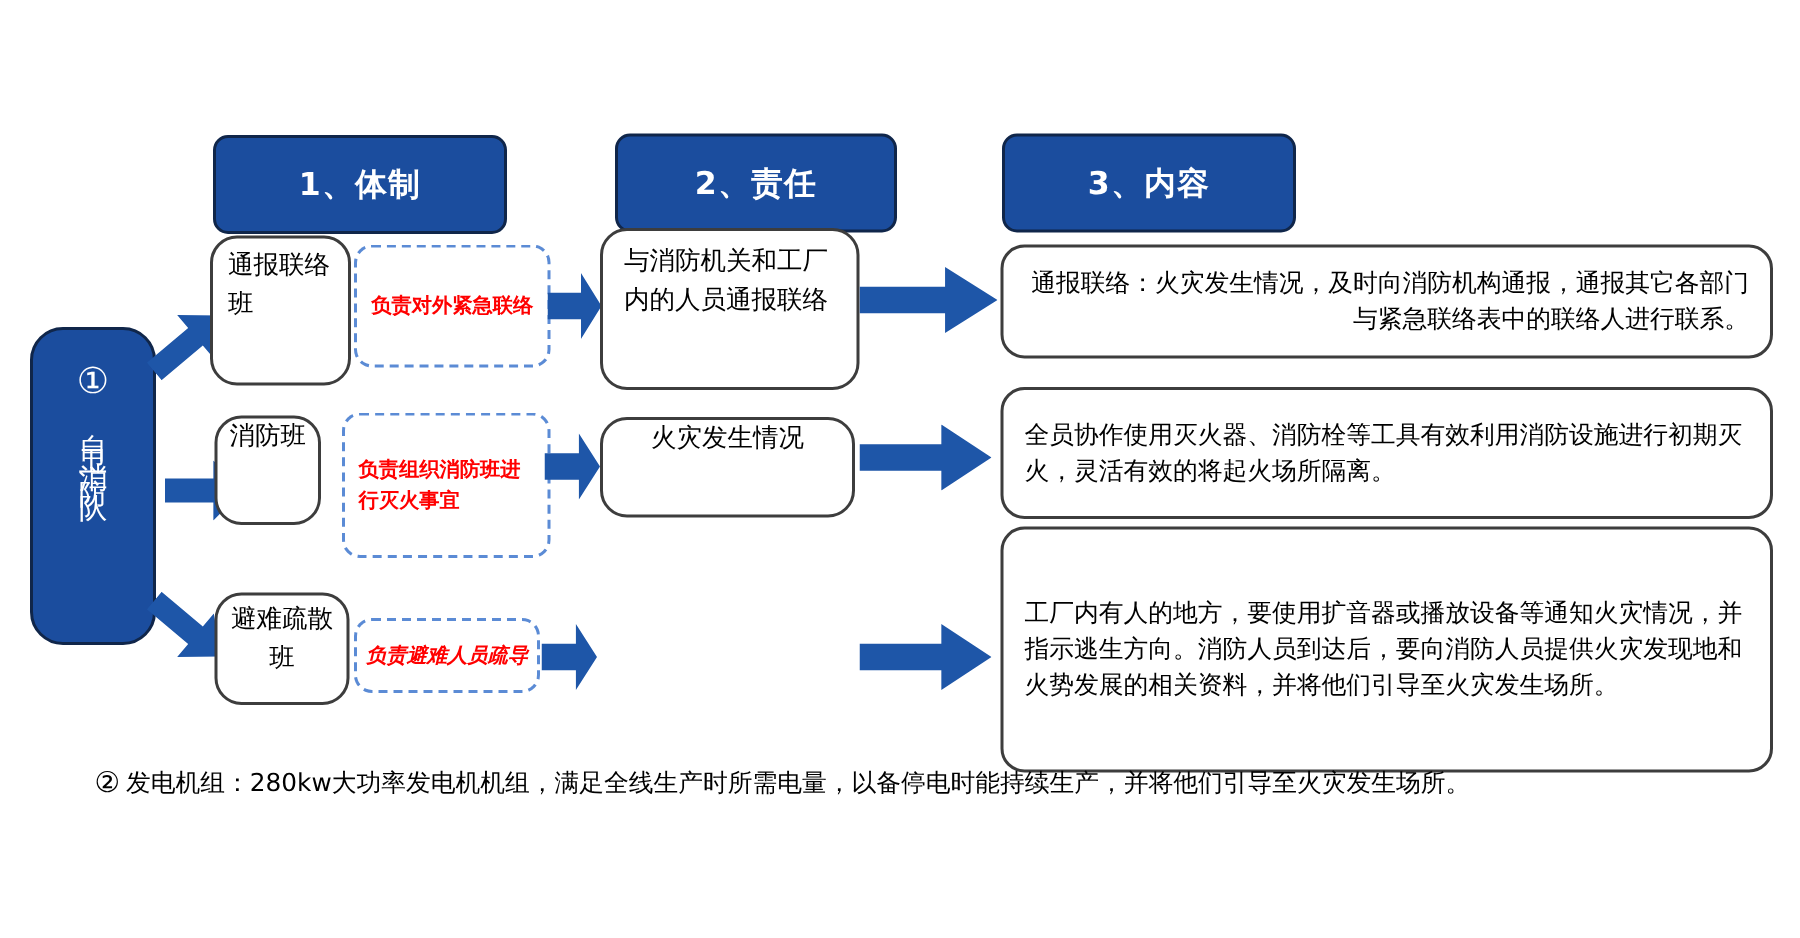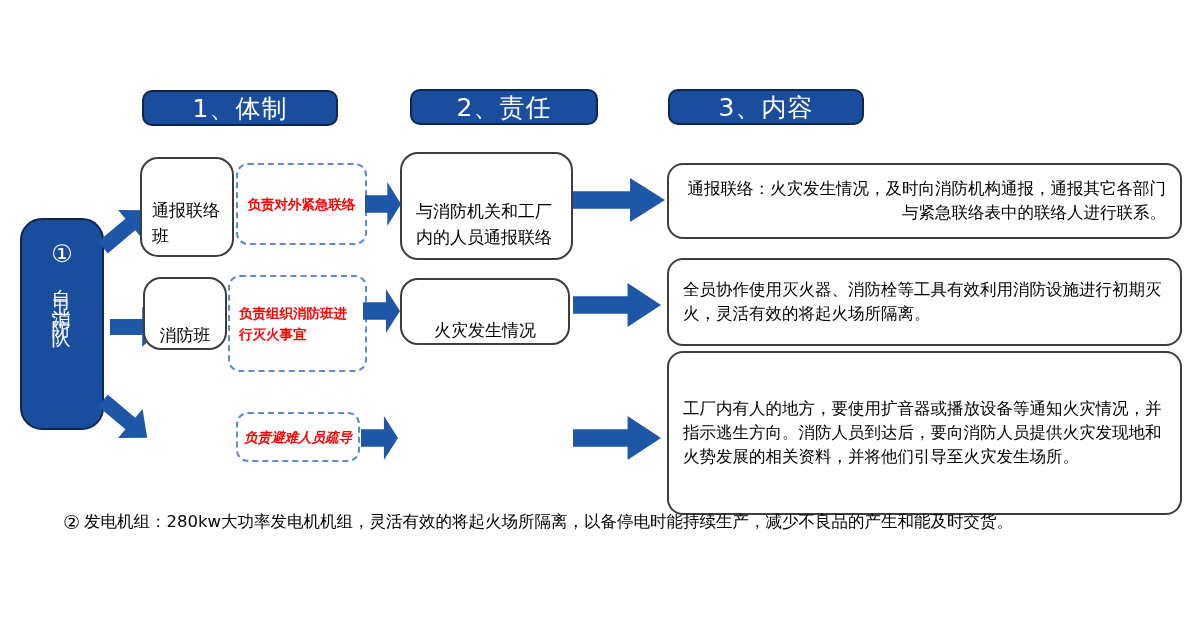--- a/index.html
+++ b/index.html
@@ -1,22 +1,22 @@
 <!DOCTYPE html>
 <html><head>
 <meta charset="utf-8">
 <style>
   html,body{margin:0;padding:0;background:#ffffff;}
   body{font-family:"DejaVu Sans","Liberation Sans",sans-serif;}
   #stage{position:relative;width:1200px;height:625px;background:#ffffff;overflow:hidden;}
 
   
   .hdr{
-    position:absolute;height:36px;background:#1b4d9e;border:2px solid #10264a;
-    border-radius:10px;color:#ffffff;font-size:25px;font-weight:normal;
+    position:absolute;height:66px;background:#1b4d9e;border:2px solid #10264a;
+    border-radius:10px;color:#ffffff;font-size:21px;font-weight:bold;
     display:flex;align-items:center;justify-content:center;box-sizing:border-box;
     letter-spacing:1px;
   }
   .hdr1{left:142px;top:90px;width:196px;}
   .hdr2{left:410px;top:89px;width:188px;}
   .hdr3{left:668px;top:89px;width:196px;}
 
   
   .root{
     position:absolute;left:20px;top:218px;width:84px;height:212px;
@@ -26,25 +26,25 @@
   }
   .root .circ{font-size:24px;line-height:32px;}
   .root .vlabel{
     writing-mode:vertical-rl;text-orientation:upright;
     font-size:19px;letter-spacing:10px;margin-top:4px;
   }
 
   
   .wbox{
     position:absolute;background:#ffffff;border:2px solid #3d3d3d;border-radius:18px;
-    box-sizing:border-box;display:flex;align-items:flex-end;color:#000000;
+    box-sizing:border-box;display:flex;align-items:flex-start;color:#000000;
     font-size:17px;line-height:1.5;
   }
   .t1{left:140px;top:157px;width:94px;height:100px;padding:6px 10px;text-align:left;}
-  .t2{left:143px;top:277px;width:84px;height:73px;justify-content:center;text-align:center;}
+  .t2{left:143px;top:277px;width:71px;height:73px;justify-content:center;text-align:center;}
   .t3{left:143px;top:395px;width:90px;height:75px;justify-content:center;text-align:center;padding:4px 8px;}
   .r1{left:400px;top:152px;width:173px;height:108px;padding:8px 14px;}
   .r2{left:400px;top:278px;width:170px;height:67px;justify-content:center;text-align:center;}
   .r3{left:400px;top:410px;width:172px;height:83px;padding:8px 14px;}
 
   .cbox{
     position:absolute;left:667px;width:515px;background:#ffffff;
     border:2px solid #3d3d3d;border-radius:16px;box-sizing:border-box;
     display:flex;align-items:center;color:#000000;font-size:16.5px;line-height:1.45;
     padding:8px 14px;
@@ -138,31 +138,34 @@
   <div class="wbox r2">
     <span>火灾发生情况</span>
   </div>
   <svg class="arrow a-r2" viewBox="0 0 100 60" preserveAspectRatio="none">
       <polygon points="0,18 62,18 62,0 100,30 62,60 62,42 0,42"></polygon>
     </svg>
   <div class="cbox c2">
     <span>全员协作使用灭火器、消防栓等工具有效利用消防设施进行初期灭火，灵活有效的将起火场所隔离。</span>
   </div>
 
+  <div class="wbox t3">
+    <span>避难疏散班</span>
+  </div>
   <div class="dbox d3">
     <span>负责避难人员疏导</span>
   </div>
   <svg class="arrow a-m3" viewBox="0 0 100 60" preserveAspectRatio="none">
       <polygon points="0,18 62,18 62,0 100,30 62,60 62,42 0,42"></polygon>
     </svg>
   <svg class="arrow a-r3" viewBox="0 0 100 60" preserveAspectRatio="none">
       <polygon points="0,18 62,18 62,0 100,30 62,60 62,42 0,42"></polygon>
     </svg>
   <div class="cbox c3">
     <span>工厂内有人的地方，要使用扩音器或播放设备等通知火灾情况，并指示逃生方向。消防人员到达后，要向消防人员提供火灾发现地和火势发展的相关资料，并将他们引导至火灾发生场所。</span>
   </div>
 
   <div class="footnote">
     <span class="circ2">②</span>
-    <span>发电机组：280kw大功率发电机机组，灵活有效的将起火场所隔离，以备停电时能持续生产，减少不良品的产生和能及时交货。</span>
+    <span>发电机组：280kw大功率发电机机组，满足全线生产时所需电量，以备停电时能持续生产，并将他们引导至火灾发生场所。</span>
   </div>
 
 </div>
 
 </body></html>

